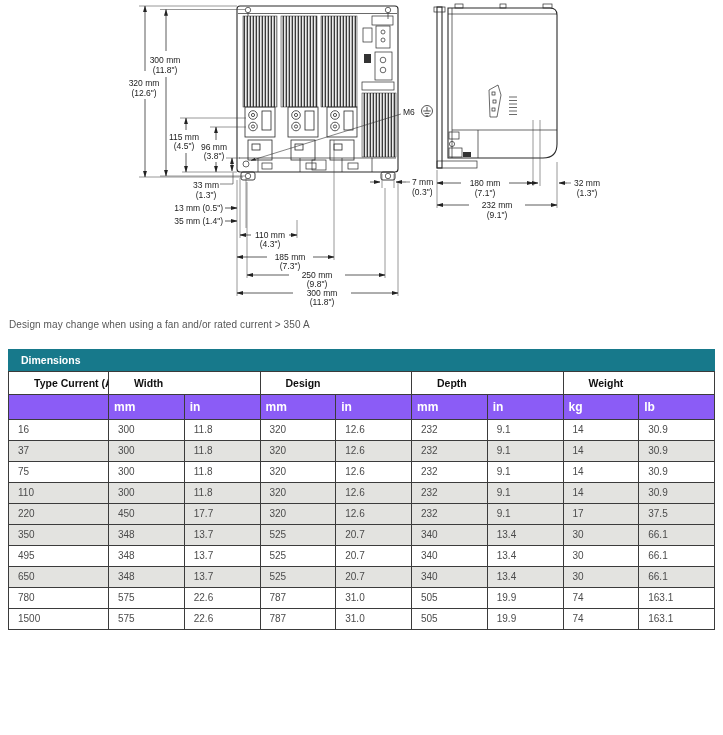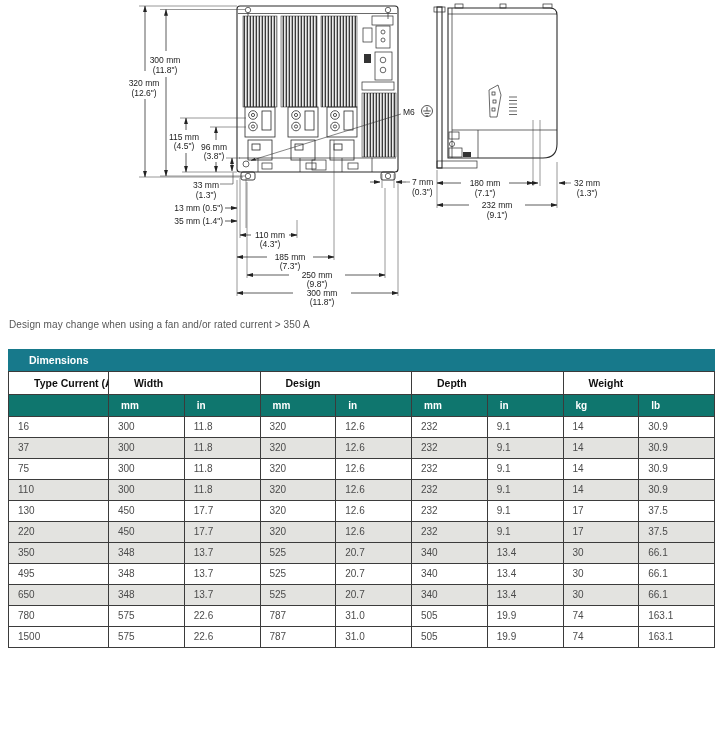--- a/index.html
+++ b/index.html
@@ -3,29 +3,29 @@
 <meta charset="utf-8">
 <style>
   html,body{margin:0;padding:0;background:#fff;}
   .page{position:relative;width:723px;height:735px;background:#fff;
         font-family:"Liberation Sans",sans-serif;overflow:hidden;}
   svg.drawing{display:block;}
   .dtext{font-family:"Liberation Sans",sans-serif;font-size:8.5px;fill:#1c1c1c;}
   .note{margin:7px 0 0 9px;font-size:10px;color:#565656;letter-spacing:.1px;}
   .tablewrap{margin:19px 8px 0 8px;}
   .title-bar{background:#17798b;color:#fff;font-weight:bold;font-size:10.5px;
-             padding:4px 0 4px 20px;border:1px solid #17798b;}
+             padding:4px 0 4px 12px;border:1px solid #17798b;}
   table.dims{width:100%;border-collapse:collapse;table-layout:fixed;
              font-size:10px;color:#4b4b4b;}
   table.dims th,table.dims td{border:1px solid #3b3b3b;text-align:left;
              overflow:hidden;white-space:nowrap;}
   th.group{background:#fff;color:#101010;font-weight:bold;font-size:10.5px;
            padding:5px 25px;}
-  th.sub{background:#0f766e;color:#fff;font-weight:bold;font-size:10px;
-         padding:5px 12px;}
+  th.sub{background:#8b5cf6;color:#fff;font-weight:bold;font-size:12px;
+         padding:5px 5px;}
   td{padding:4px 9px;line-height:12px;background:#fff;}
   tr.alt td{background:#e3e3e0;}
 </style>
 </head>
 <body>
 
 <div class="page">
 
   <svg class="drawing" width="723" height="312" viewBox="0 0 723 312">
     <defs>
@@ -296,31 +296,20 @@
             <td>110</td>
             <td>300</td>
             <td>11.8</td>
             <td>320</td>
             <td>12.6</td>
             <td>232</td>
             <td>9.1</td>
             <td>14</td>
             <td>30.9</td>
           </tr>
-          <tr>
-            <td>130</td>
-            <td>450</td>
-            <td>17.7</td>
-            <td>320</td>
-            <td>12.6</td>
-            <td>232</td>
-            <td>9.1</td>
-            <td>17</td>
-            <td>37.5</td>
-          </tr>
           <tr class="alt">
             <td>220</td>
             <td>450</td>
             <td>17.7</td>
             <td>320</td>
             <td>12.6</td>
             <td>232</td>
             <td>9.1</td>
             <td>17</td>
             <td>37.5</td>

